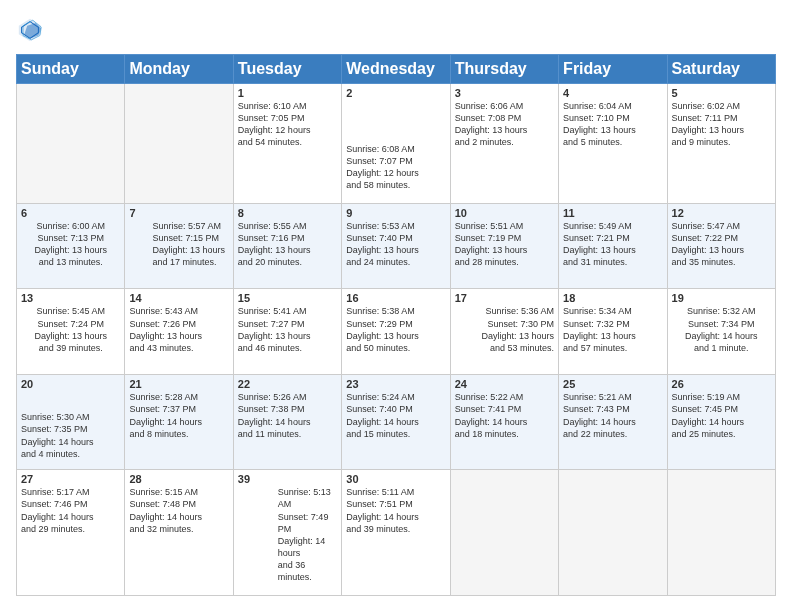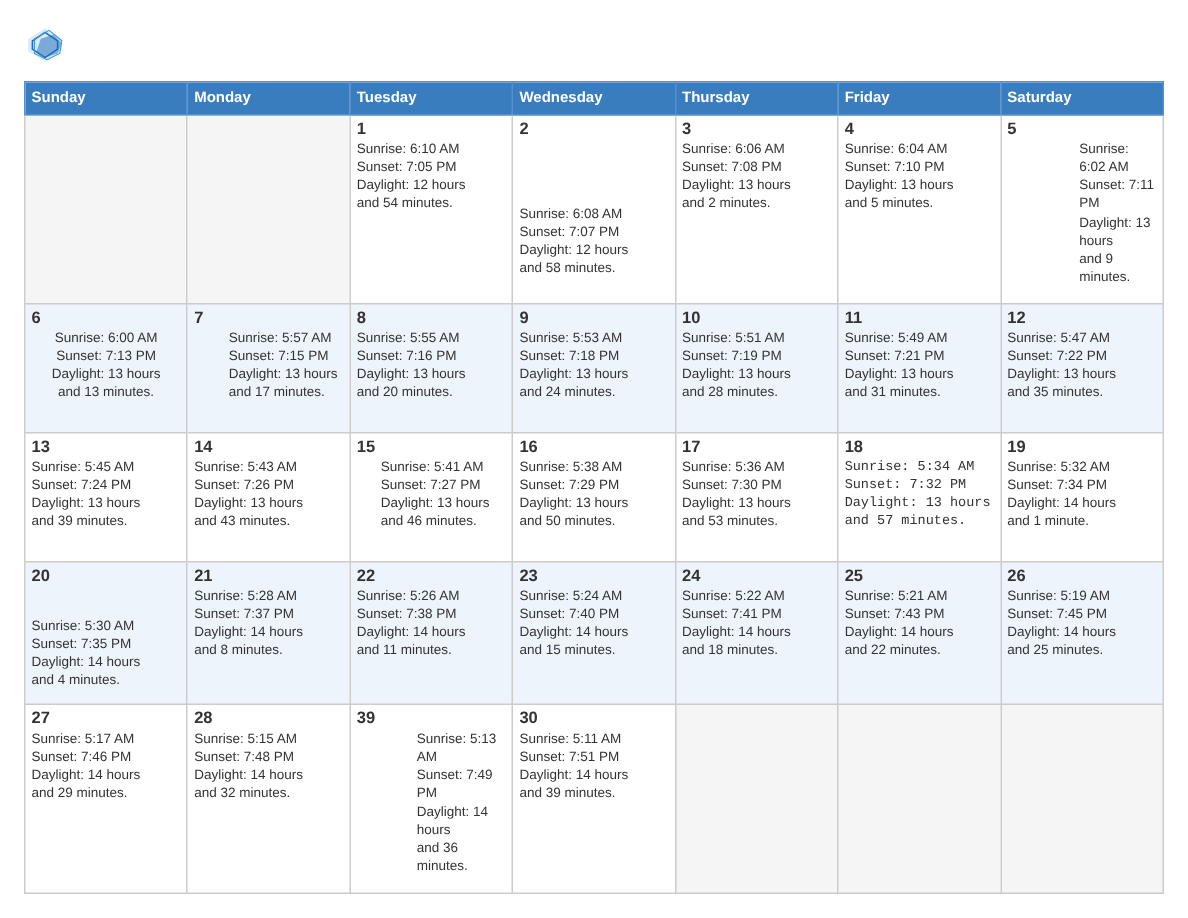--- a/index.html
+++ b/index.html
@@ -63,21 +63,21 @@
     .calendar {
       flex: 1;
       border: 1px solid #ccc;
       border-collapse: collapse;
       width: 100%;
       table-layout: fixed;
     }
     .calendar thead tr th {
       background: #3a7dbf;
       color: #fff;
-      font-size: 10px;
+      font-size: 16px;
       font-weight: bold;
       padding: 5px 4px;
       border: 1px solid #5590cc;
       text-align: left;
     }
     .calendar tbody tr td {
       vertical-align: top;
       border: 1px solid #ccc;
       padding: 3px 4px;
       font-size: 9.5px;
@@ -164,21 +164,21 @@
           </td>
           <td>
             <span class="day-number">4</span>
             <div class="day-info" style="white-space: pre-line;">Sunrise: 6:04 AM
 Sunset: 7:10 PM
 Daylight: 13 hours
 and 5 minutes.</div>
           </td>
           <td>
             <span class="day-number">5</span>
-            <div class="day-info" style="white-space: pre-line; margin-left: 48px;">Sunrise: 6:02 AM
+            <div class="day-info" style="white-space: pre-line;">Sunrise: 6:02 AM
 Sunset: 7:11 PM
 Daylight: 13 hours
 and 9 minutes.</div>
           </td>
         </tr>
         <tr class="alt-row">
           <td>
             <span class="day-number">6</span>
             <div class="day-info" style="white-space: pre-line; text-align: center;">Sunrise: 6:00 AM
 Sunset: 7:13 PM
@@ -195,21 +195,21 @@
           <td>
             <span class="day-number">8</span>
             <div class="day-info" style="white-space: pre-line;">Sunrise: 5:55 AM
 Sunset: 7:16 PM
 Daylight: 13 hours
 and 20 minutes.</div>
           </td>
           <td>
             <span class="day-number">9</span>
             <div class="day-info" style="white-space: pre-line;">Sunrise: 5:53 AM
-Sunset: 7:18 PM
+Sunset: 7:40 PM
 Daylight: 13 hours
 and 24 minutes.</div>
           </td>
           <td>
             <span class="day-number">10</span>
             <div class="day-info" style="white-space: pre-line;">Sunrise: 5:51 AM
 Sunset: 7:19 PM
 Daylight: 13 hours
 and 28 minutes.</div>
           </td>
@@ -224,63 +224,63 @@
             <span class="day-number">12</span>
             <div class="day-info" style="white-space: pre-line;">Sunrise: 5:47 AM
 Sunset: 7:22 PM
 Daylight: 13 hours
 and 35 minutes.</div>
           </td>
         </tr>
         <tr>
           <td>
             <span class="day-number">13</span>
-            <div class="day-info" style="white-space: pre-line;">Sunrise: 5:45 AM
+            <div class="day-info" style="white-space: pre-line; text-align: center;">Sunrise: 5:45 AM
 Sunset: 7:24 PM
 Daylight: 13 hours
 and 39 minutes.</div>
           </td>
           <td>
             <span class="day-number">14</span>
             <div class="day-info" style="white-space: pre-line;">Sunrise: 5:43 AM
 Sunset: 7:26 PM
 Daylight: 13 hours
 and 43 minutes.</div>
           </td>
           <td>
             <span class="day-number">15</span>
-            <div class="day-info" style="white-space: pre-line; margin-left: 16px;">Sunrise: 5:41 AM
+            <div class="day-info" style="white-space: pre-line;">Sunrise: 5:41 AM
 Sunset: 7:27 PM
 Daylight: 13 hours
 and 46 minutes.</div>
           </td>
           <td>
             <span class="day-number">16</span>
             <div class="day-info" style="white-space: pre-line;">Sunrise: 5:38 AM
 Sunset: 7:29 PM
 Daylight: 13 hours
 and 50 minutes.</div>
           </td>
           <td>
             <span class="day-number">17</span>
-            <div class="day-info" style="white-space: pre-line;">Sunrise: 5:36 AM
+            <div class="day-info" style="white-space: pre-line; text-align: right;">Sunrise: 5:36 AM
 Sunset: 7:30 PM
 Daylight: 13 hours
 and 53 minutes.</div>
           </td>
           <td>
             <span class="day-number">18</span>
-            <div class="day-info" style="white-space: pre-line; font-family: Liberation Mono, monospace;">Sunrise: 5:34 AM
+            <div class="day-info" style="white-space: pre-line;">Sunrise: 5:34 AM
 Sunset: 7:32 PM
 Daylight: 13 hours
 and 57 minutes.</div>
           </td>
           <td>
             <span class="day-number">19</span>
-            <div class="day-info" style="white-space: pre-line;">Sunrise: 5:32 AM
+            <div class="day-info" style="white-space: pre-line; text-align: center;">Sunrise: 5:32 AM
 Sunset: 7:34 PM
 Daylight: 14 hours
 and 1 minute.</div>
           </td>
         </tr>
         <tr class="alt-row">
           <td>
             <span class="day-number">20</span>
             <div class="day-info" style="white-space: pre-line; margin-top: 21px;">Sunrise: 5:30 AM
 Sunset: 7:35 PM

